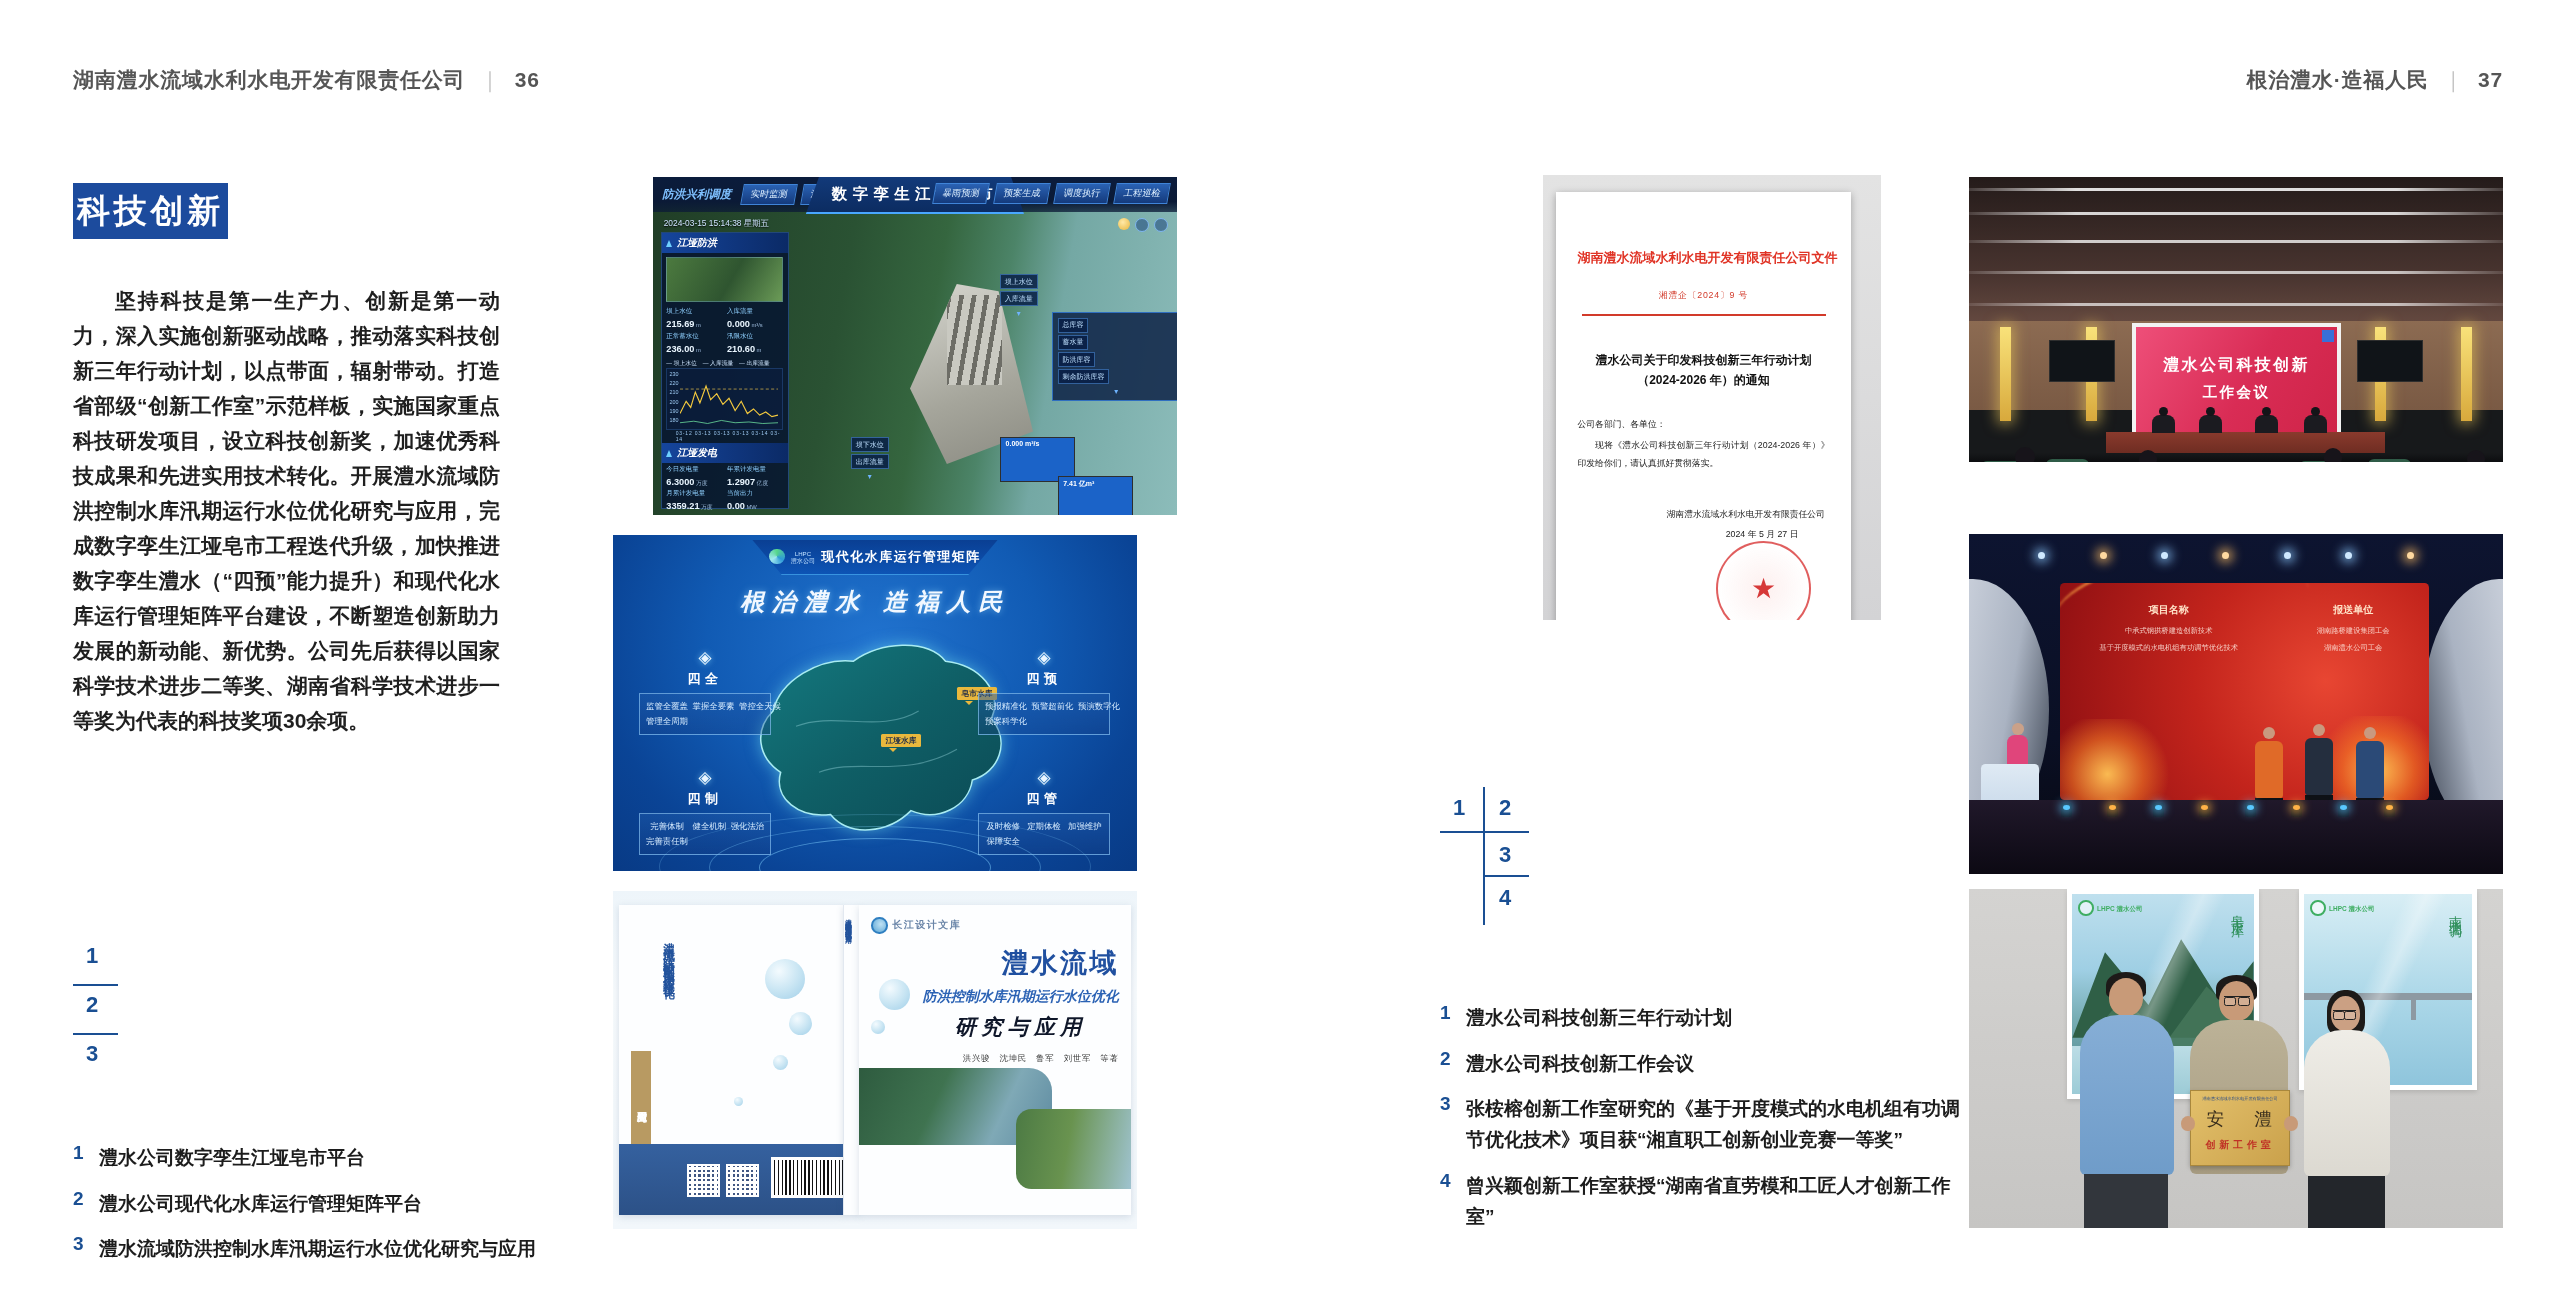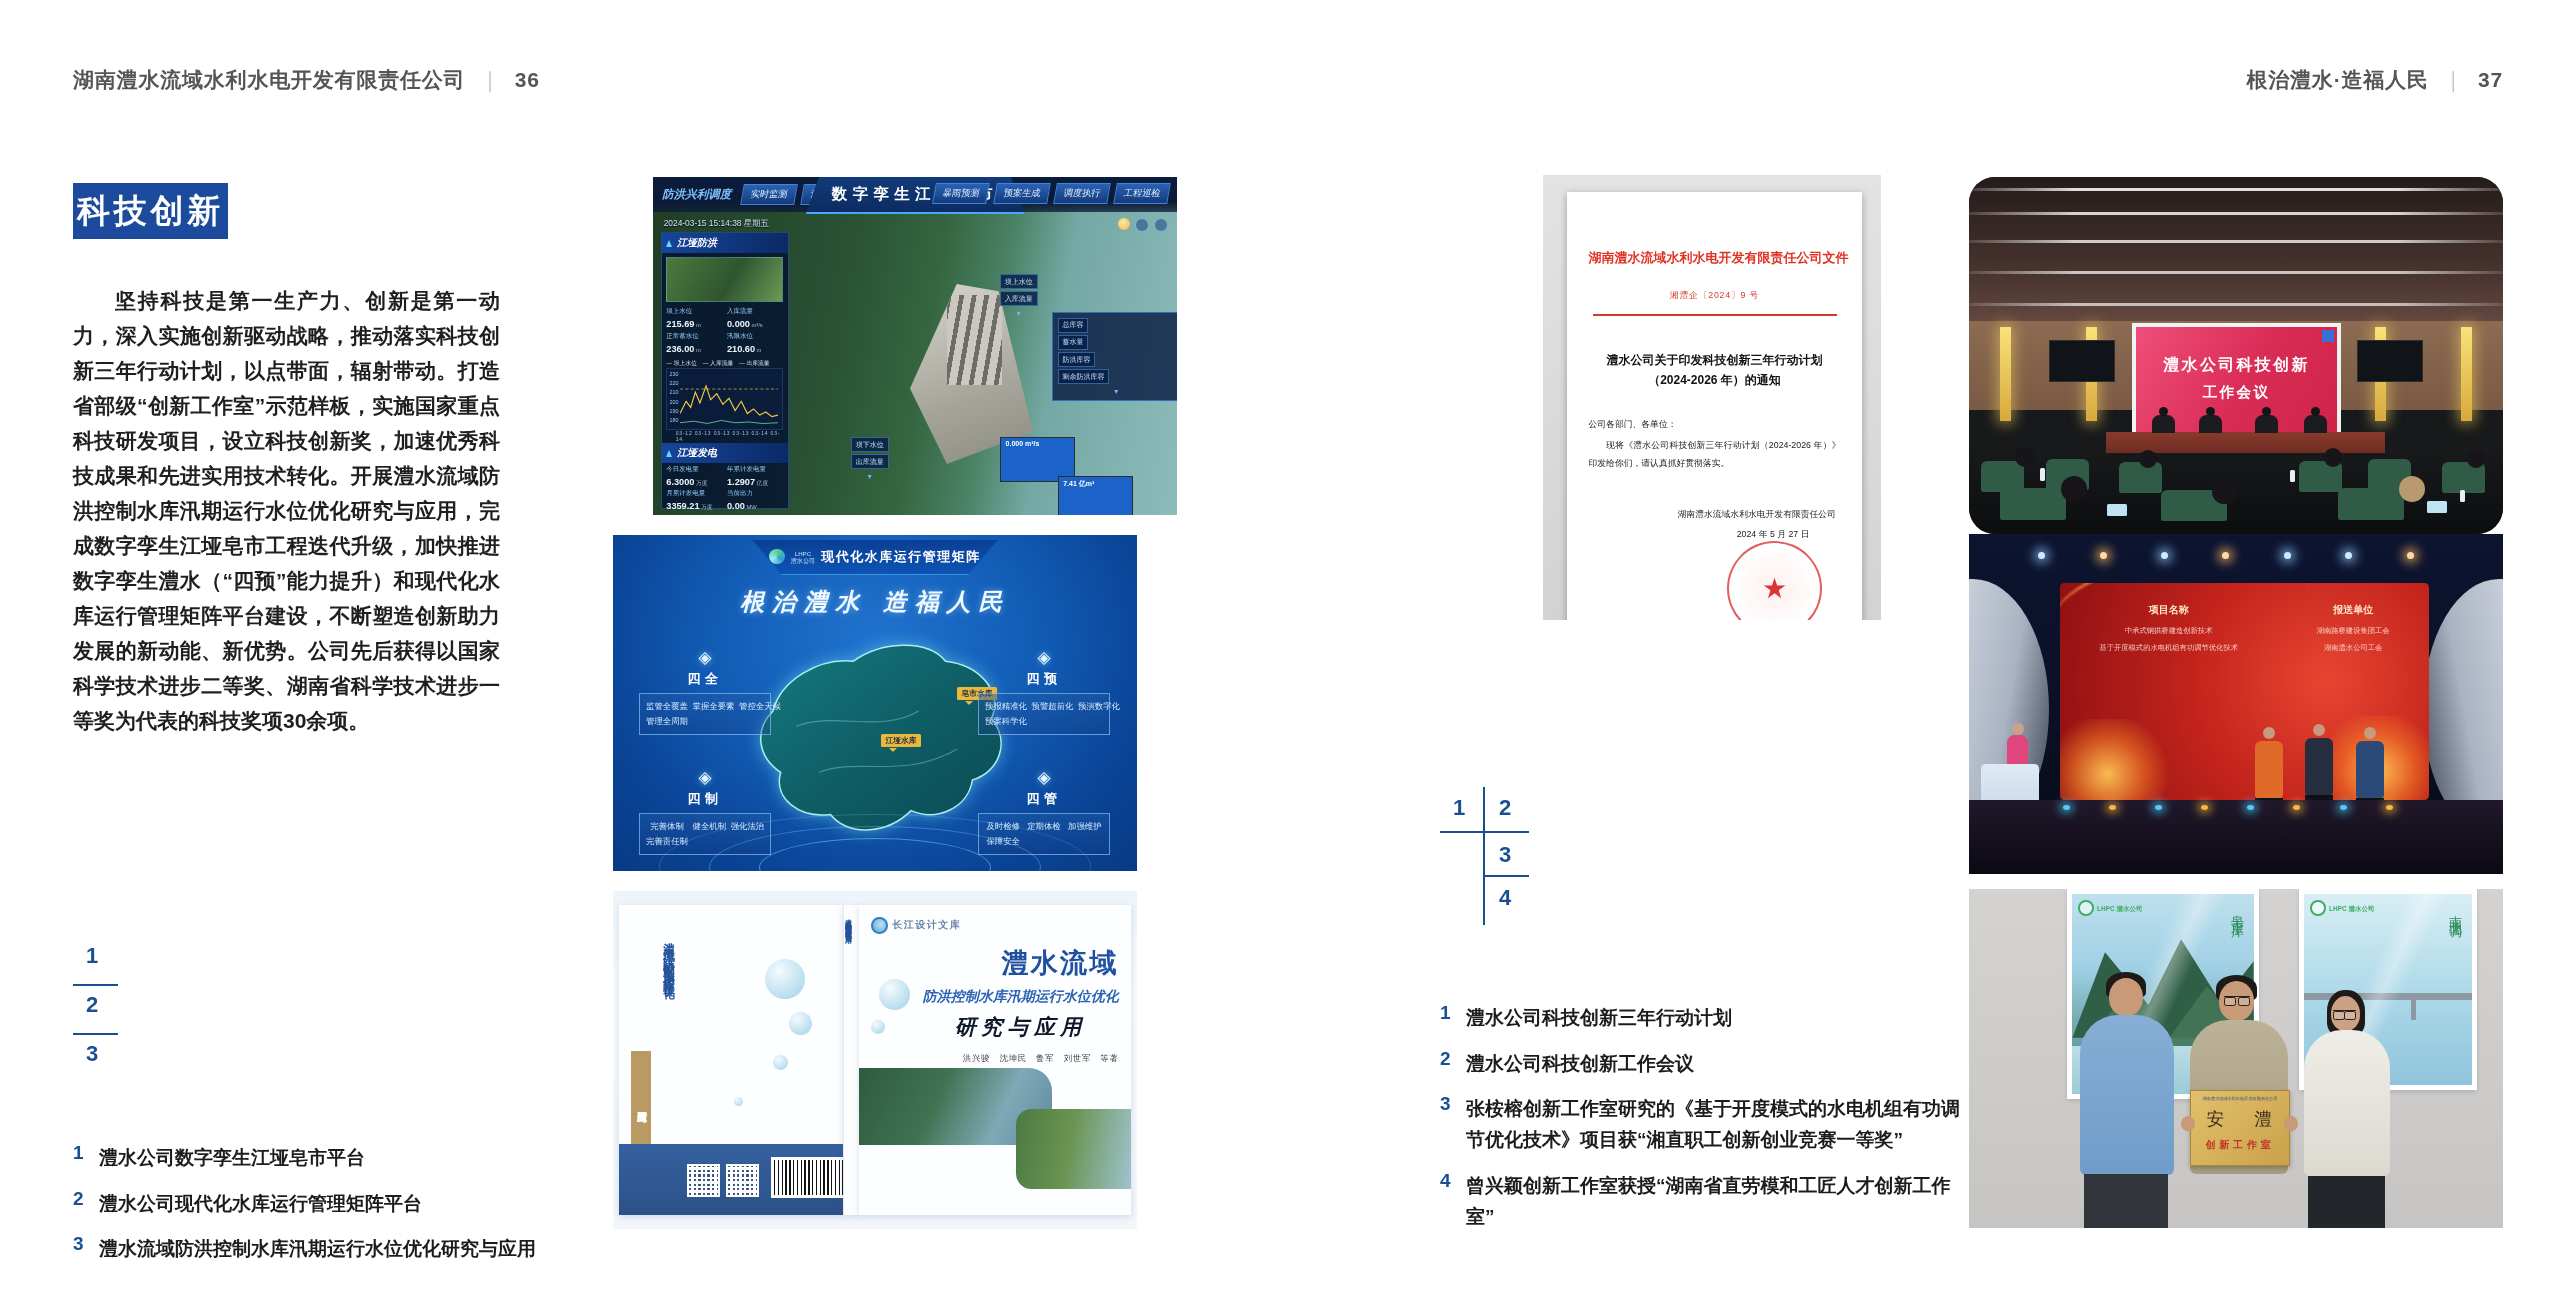--- a/index.html
+++ b/index.html
@@ -149,37 +149,37 @@
     background:linear-gradient(115deg,#2e5b3f,#3f7350 40%,#7fa9b6 72%,#5d8aa0);}
   .bk-ph2{position:absolute;right:0;top:204px;width:115px;height:80px;border-radius:15.4px 0 0 15.4px;
     background:linear-gradient(100deg,#4c7a44,#69934f 45%,#9fc3cf);}
   .bk-pub{position:absolute;left:20px;bottom:23px;color:#fff;font-size:12.3px;
     font-family:"DejaVu Serif",serif;font-style:italic;letter-spacing:2.3px;}
   .spine-t{position:absolute;left:1.5px;top:9.2px;height:292px;color:#23539c;font-size:6.5px;
     font-weight:bold;line-height:7px;letter-spacing:0.8px;}
 
   
   .fig-doc{left:1543px;top:175px;width:338px;height:445px;background:linear-gradient(#e3e3e3,#d3d3d5);}
-  .paper{position:absolute;left:24px;top:17px;width:295px;height:524px;background:#fff;
+  .paper{position:absolute;left:13px;top:17px;width:295px;height:524px;background:#fff;
     box-shadow:0 1.5px 7.7px rgba(0,0,0,.3);padding:0 21.5px;box-sizing:border-box;}
   .doc-mast{margin-top:57px;text-align:center;font-size:13px;font-weight:bold;color:#e03325;white-space:nowrap;}
   .doc-no{margin-top:23px;text-align:center;font-size:8.8px;color:#d23a2a;letter-spacing:0.8px;}
   .doc-hr{margin:12.3px auto 0;width:244px;height:1.5px;background:#d23a2a;}
   .doc-title{margin-top:34px;text-align:center;font-size:12px;font-weight:bold;color:#111;line-height:20px;}
   .doc-sal{margin-top:29px;font-size:8.8px;color:#222;}
   .doc-body{margin-top:6.1px;font-size:8.8px;color:#222;line-height:17.7px;text-indent:2em;text-align:justify;}
   .doc-sign{margin-top:37px;text-align:right;font-size:8.8px;color:#222;padding-right:4.6px;}
   .doc-date{margin-top:7.7px;text-align:right;font-size:8.8px;color:#222;padding-right:31px;}
   .seal{position:absolute;right:40px;bottom:80px;width:91px;height:91px;border-radius:50%;
     border:2.3px solid rgba(214,40,40,.75);display:flex;align-items:center;justify-content:center;
     background:radial-gradient(circle,rgba(230,60,50,.08),rgba(230,60,50,0) 70%);}
   .seal .star{color:rgba(210,35,35,.9);font-size:28px;}
 
   
-  .fig-meet{left:1969px;top:177px;width:534px;height:357px;background:#17191b;border-radius:26px;}
+  .fig-meet{left:1969px;top:177px;width:534px;height:285px;background:#17191b;}
   .mt-ceil{position:absolute;left:0;right:0;top:0;height:144px;
     background:linear-gradient(#241b1a,#4a3530 70%,#63483f);}
   .strip{position:absolute;left:0;right:0;height:3.1px;
     background:linear-gradient(90deg,rgba(255,255,255,.15),rgba(255,255,255,.95) 20%,rgba(255,255,255,.95) 80%,rgba(255,255,255,.15));}
   .mt-wall{position:absolute;left:0;right:0;top:144px;height:89px;background:linear-gradient(#8c6b52,#7a5a44);}
   .lightcol{position:absolute;top:150px;width:10.7px;height:94px;
     background:linear-gradient(#f9e27a,#d8a93c);box-shadow:0 0 14px 3.1px rgba(232,196,90,.6);}
   .tv{position:absolute;top:163px;width:64px;height:40px;background:#101418;border:1.5px solid #2e2e2e;}
   .mt-screen{position:absolute;left:163px;top:146px;width:209px;height:115px;background:#f2f2f2;padding:3.8px;box-sizing:border-box;}
   .mt-si{position:relative;width:100%;height:100%;

